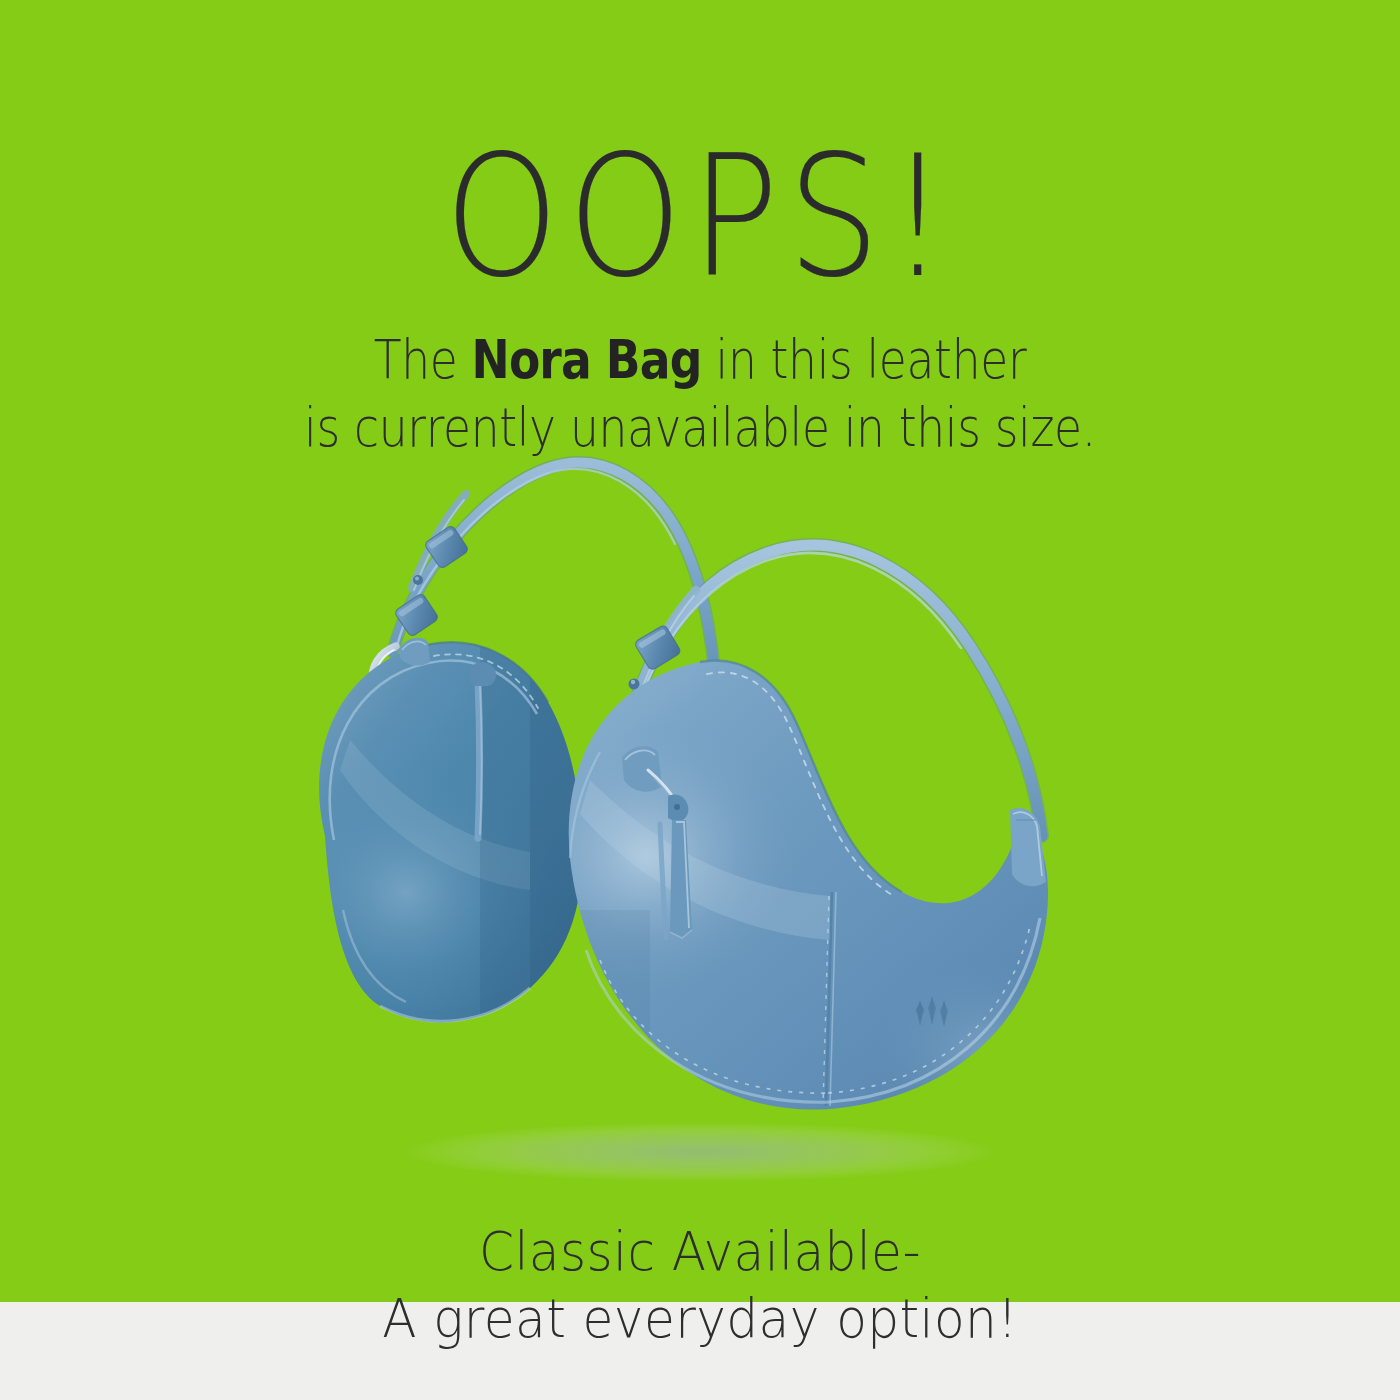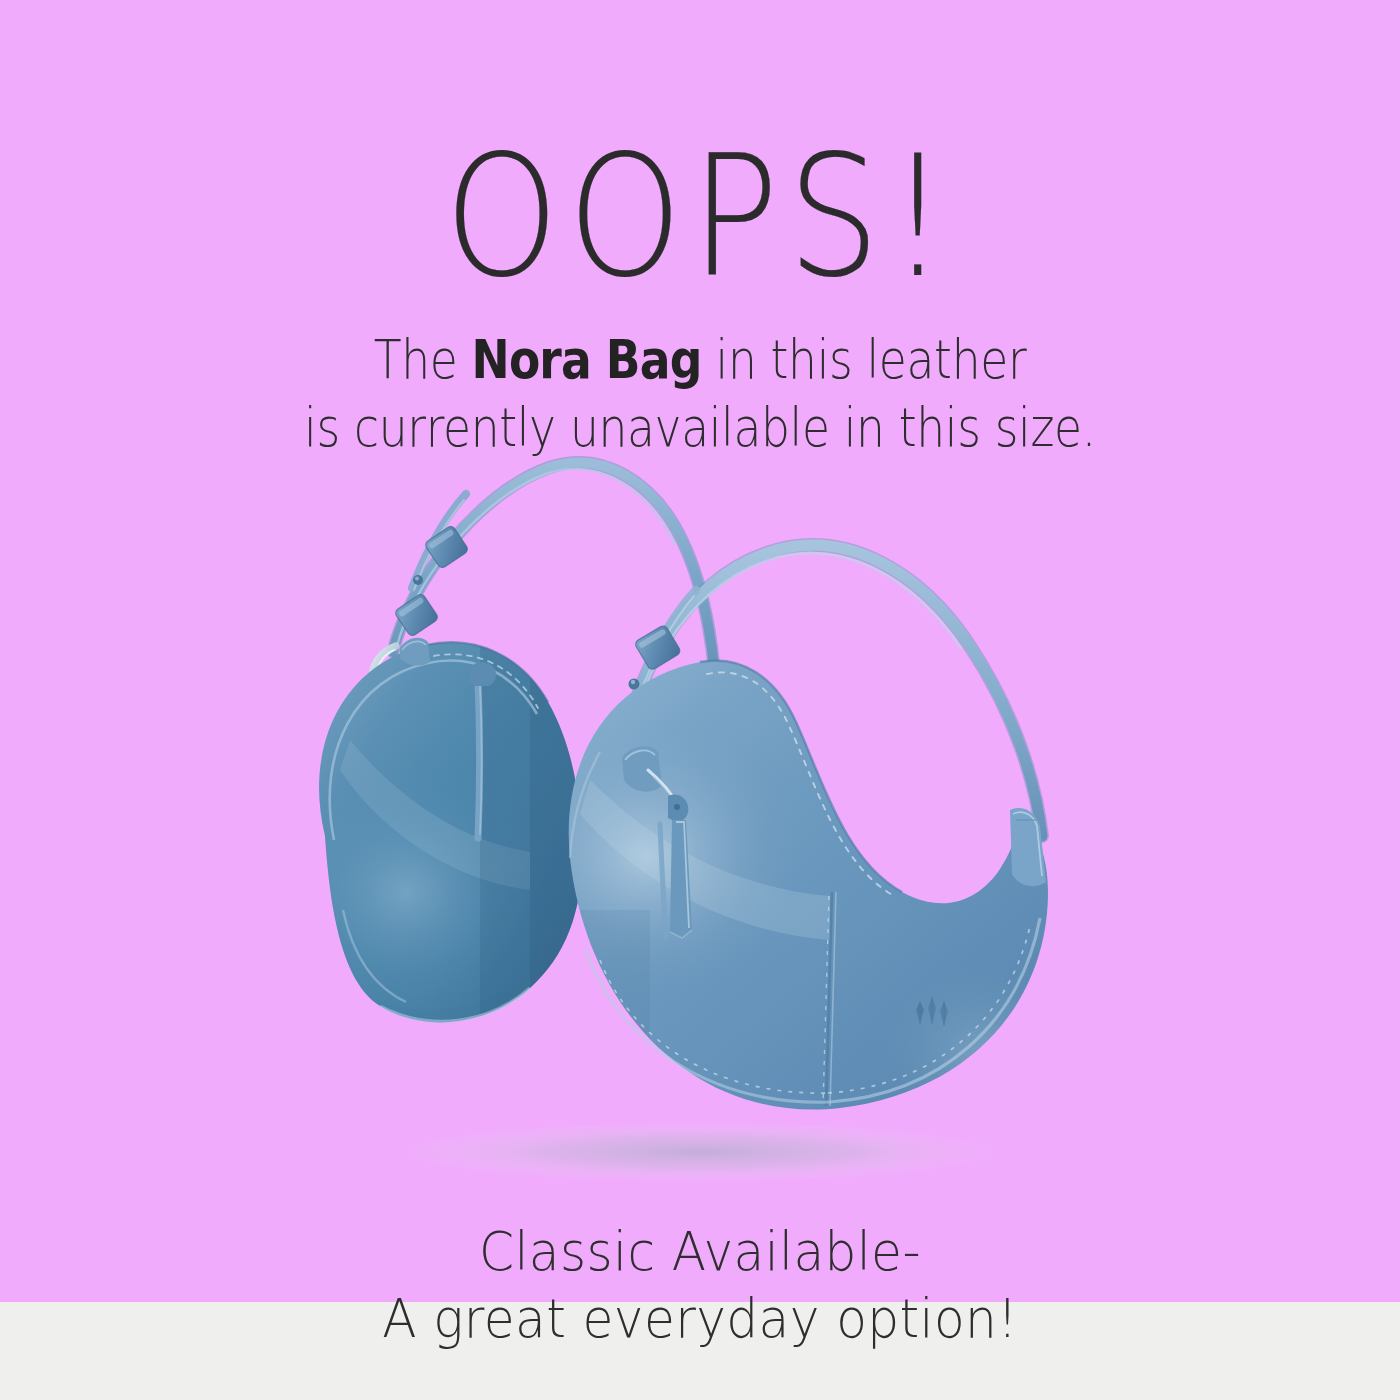--- a/index.html
+++ b/index.html
@@ -11,21 +11,21 @@
 
   body {
     background:#efefee;
     font-family:"Liberation Sans", sans-serif;
     position:relative;
   }
 
   #stage {
     position:relative;
     width:1400px; height:1302px;
-    background:#f0abfc;
+    background:#84cc16;
   }
 
   
   #headline {
     position:absolute;
     left:0; top:133px;
     width:1400px;
     text-align:center;
     font-family:"DejaVu Sans", sans-serif;
     font-size:150px;

